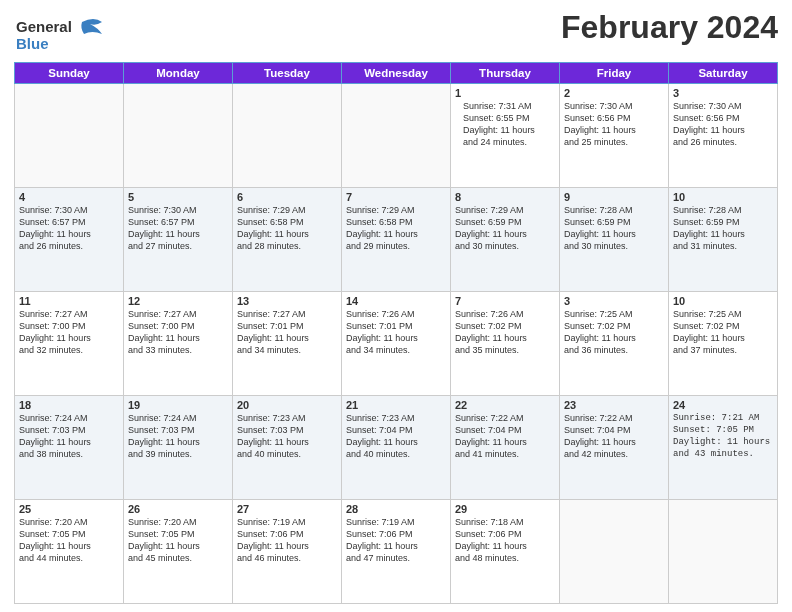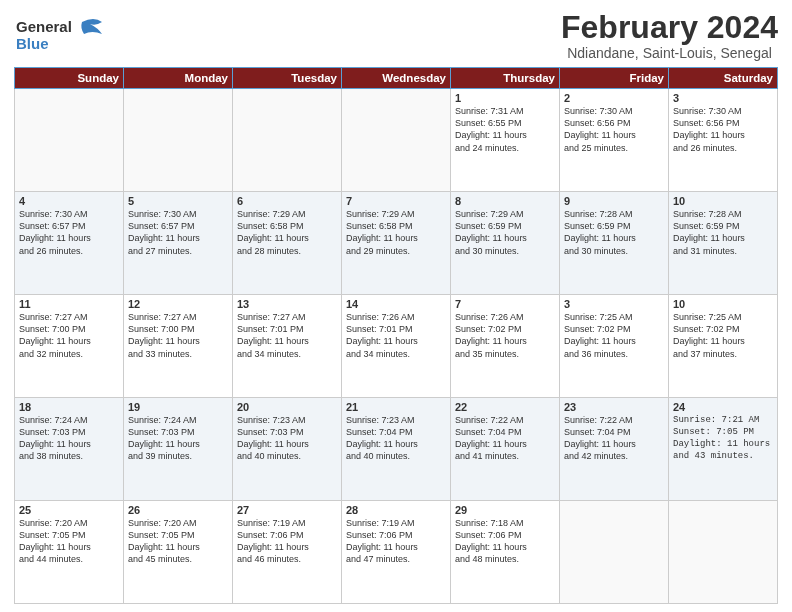--- a/index.html
+++ b/index.html
@@ -44,27 +44,27 @@
       color: #555;
     }
     .calendar {
       flex: 1;
       border: 1px solid #ccc;
       border-collapse: collapse;
       width: 100%;
       table-layout: fixed;
     }
     .calendar th {
-      background-color: #7f1d1d;
+      background-color: #6d28d9;
       color: #fff;
       font-size: 11.5px;
       font-weight: bold;
       padding: 4px 4px;
       border: 1px solid #5a9fd4;
-      text-align: right;
+      text-align: center;
     }
     .calendar td {
       border: 1px solid #ccc;
       vertical-align: top;
       padding: 3px 4px;
       font-size: 9.5px;
       color: #333;
       height: 82px;
       background: #fff;
     }
@@ -95,21 +95,20 @@
       <svg width="90" height="42" viewBox="0 0 90 42">
 
         <text x="2" y="18" font-family="Arial" font-size="15" font-weight="bold" fill="#333">General</text>
         <text x="2" y="35" font-family="Arial" font-size="15" font-weight="bold" fill="#3a7fc1">Blue</text>
 
         <path d="M68 8 Q80 2 88 8 Q82 12 76 10 Q84 14 88 20 Q78 16 70 20 Q66 14 68 8Z" fill="#3a7fc1"></path>
       </svg>
     </div>
     <div class="title-block">
       <div class="month-title">February 2024</div>
-      <div class="location">Ndiandane, Saint-Louis, Senegal</div>
     </div>
   </div>
 
   <table class="calendar">
     <thead>
       <tr>
       <th>Sunday</th>
           <th>Monday</th>
           <th>Tuesday</th>
           <th>Wednesday</th>
@@ -119,21 +118,21 @@
         </tr>
     </thead>
     <tbody id="calendar-body">
     <tr>
           <td class="empty"></td>
           <td class="empty"></td>
           <td class="empty"></td>
           <td class="empty"></td>
           <td>
             <span class="day-number">1</span>
-            <div class="day-info" style="white-space: pre-line;">Sunrise: 7:31 AM
+            <div class="day-info" style="white-space: pre-line; margin-left: 8px;">Sunrise: 7:31 AM
 Sunset: 6:55 PM
 Daylight: 11 hours
 and 24 minutes.</div>
           </td>
           <td>
             <span class="day-number">2</span>
             <div class="day-info" style="white-space: pre-line;">Sunrise: 7:30 AM
 Sunset: 6:56 PM
 Daylight: 11 hours
 and 25 minutes.</div>

